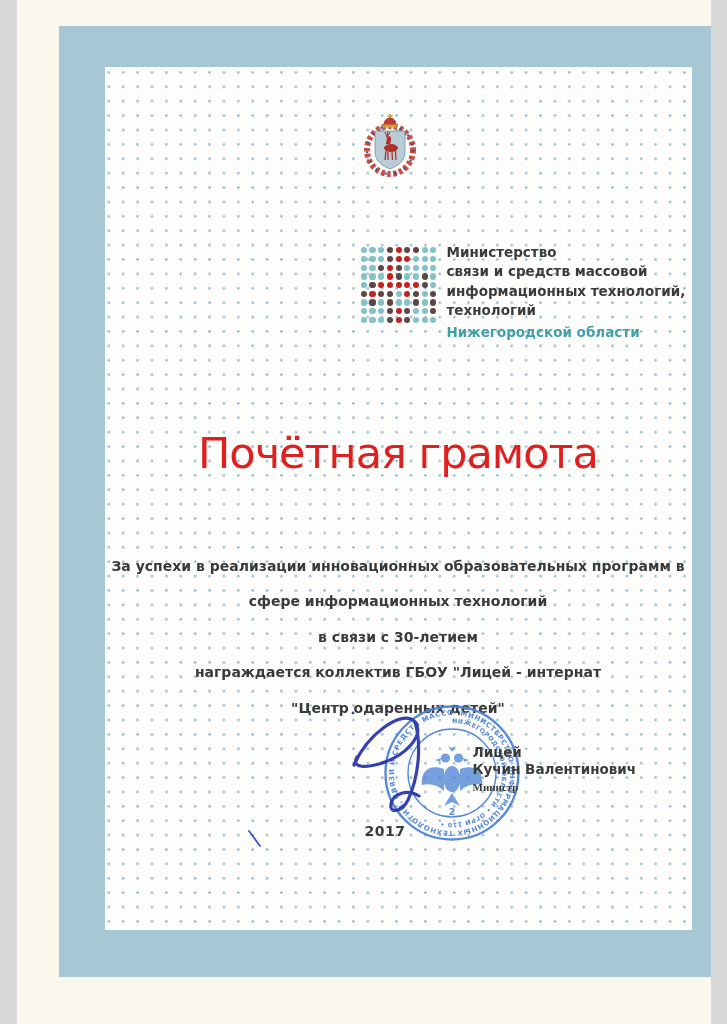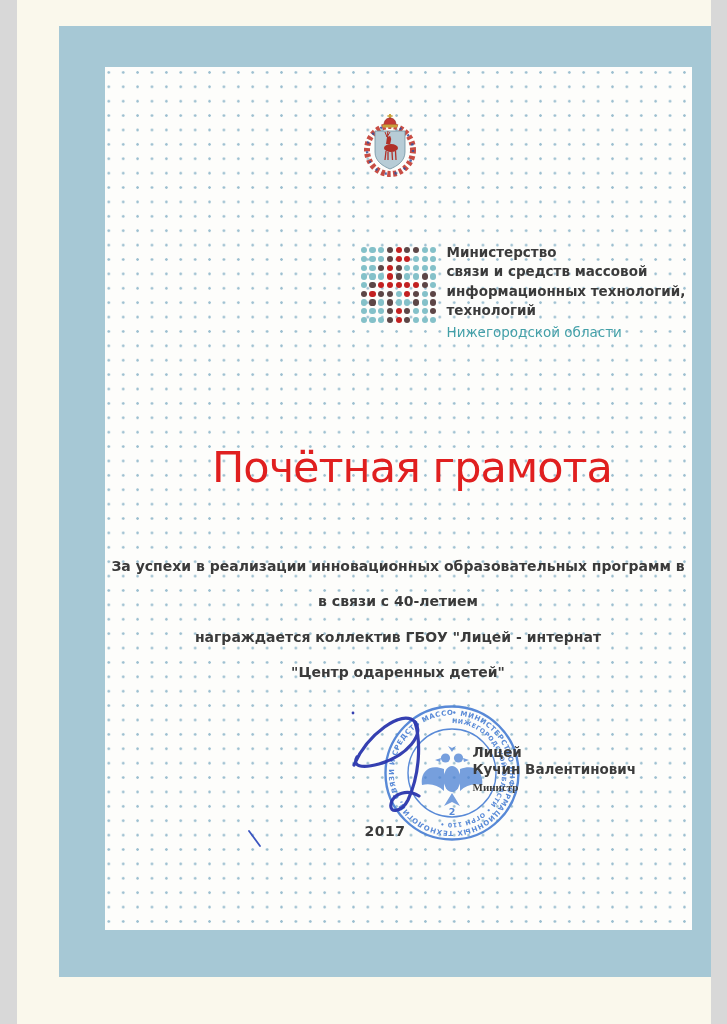--- a/index.html
+++ b/index.html
@@ -18,24 +18,24 @@
 
   
   .logo-grid{position:absolute;left:343px;top:246px;display:grid;
              grid-template-columns:repeat(9,8.7px);grid-auto-rows:8.7px;}
   .dot{width:6.2px;height:6.2px;border-radius:50%;margin:auto;}
   .dot-t{background:#84c1c9;}
   .dot-r{background:#c32020;}
   .dot-d{background:#5d4646;}
   .ministry-text{position:absolute;left:430px;top:243px;font-size:13.5px;font-weight:700;
                  color:#3b3b3b;line-height:19.4px;letter-spacing:0;}
-  .ministry-text .region{color:#43a0a8;font-weight:400;margin-top:2px;}
-
-  
-  .title{position:absolute;left:88px;top:428px;width:587px;margin:14px;text-align:center;
+  .ministry-text .region{color:#43a0a8;font-weight:700;margin-top:2px;}
+
+  
+  .title{position:absolute;left:88px;top:428px;width:587px;margin:0;text-align:center;
          font-size:43px;font-weight:500;color:#e01f1f;letter-spacing:-1px;}
 
   
   .body-lines{position:absolute;left:60px;top:549px;width:643px;text-align:center;
               font-size:14px;font-weight:700;color:#3a3a3a;line-height:35.4px;white-space:nowrap;}
 
   
   .stamp{position:absolute;left:365px;top:703px;width:140px;height:140px;opacity:.92;}
   .signature{position:absolute;left:325px;top:700px;width:150px;height:125px;}
 
@@ -163,21 +163,22 @@
     <div>связи и средств массовой</div>
     <div>информационных технологий,</div>
     <div>технологий</div>
     <div class="region">Нижегородской области</div>
   </div>
 
   <h1 class="title">Почётная грамота</h1>
 
   <div class="body-lines">
     <div>За успехи в реализации инновационных образовательных программ в</div>
-    <div>в связи с 40-летием</div>
+    <div>сфере информационных технологий</div>
+    <div>в связи с 30-летием</div>
     <div>награждается коллектив ГБОУ "Лицей - интернат</div>
     <div>"Центр одаренных детей"</div>
   </div>
 
   <svg class="stamp" viewBox="0 0 140 140">
     <defs>
       <path id="ringOuter" d="M70,12 a58,58 0 1,1 -0.1,0" fill="none"></path>
       <path id="ringInner" d="M70,20 a50,50 0 1,1 -0.1,0" fill="none"></path>
     </defs>
     <circle cx="70" cy="70" r="66.5" fill="none" stroke="#4b80d4" stroke-width="2.4"></circle>

